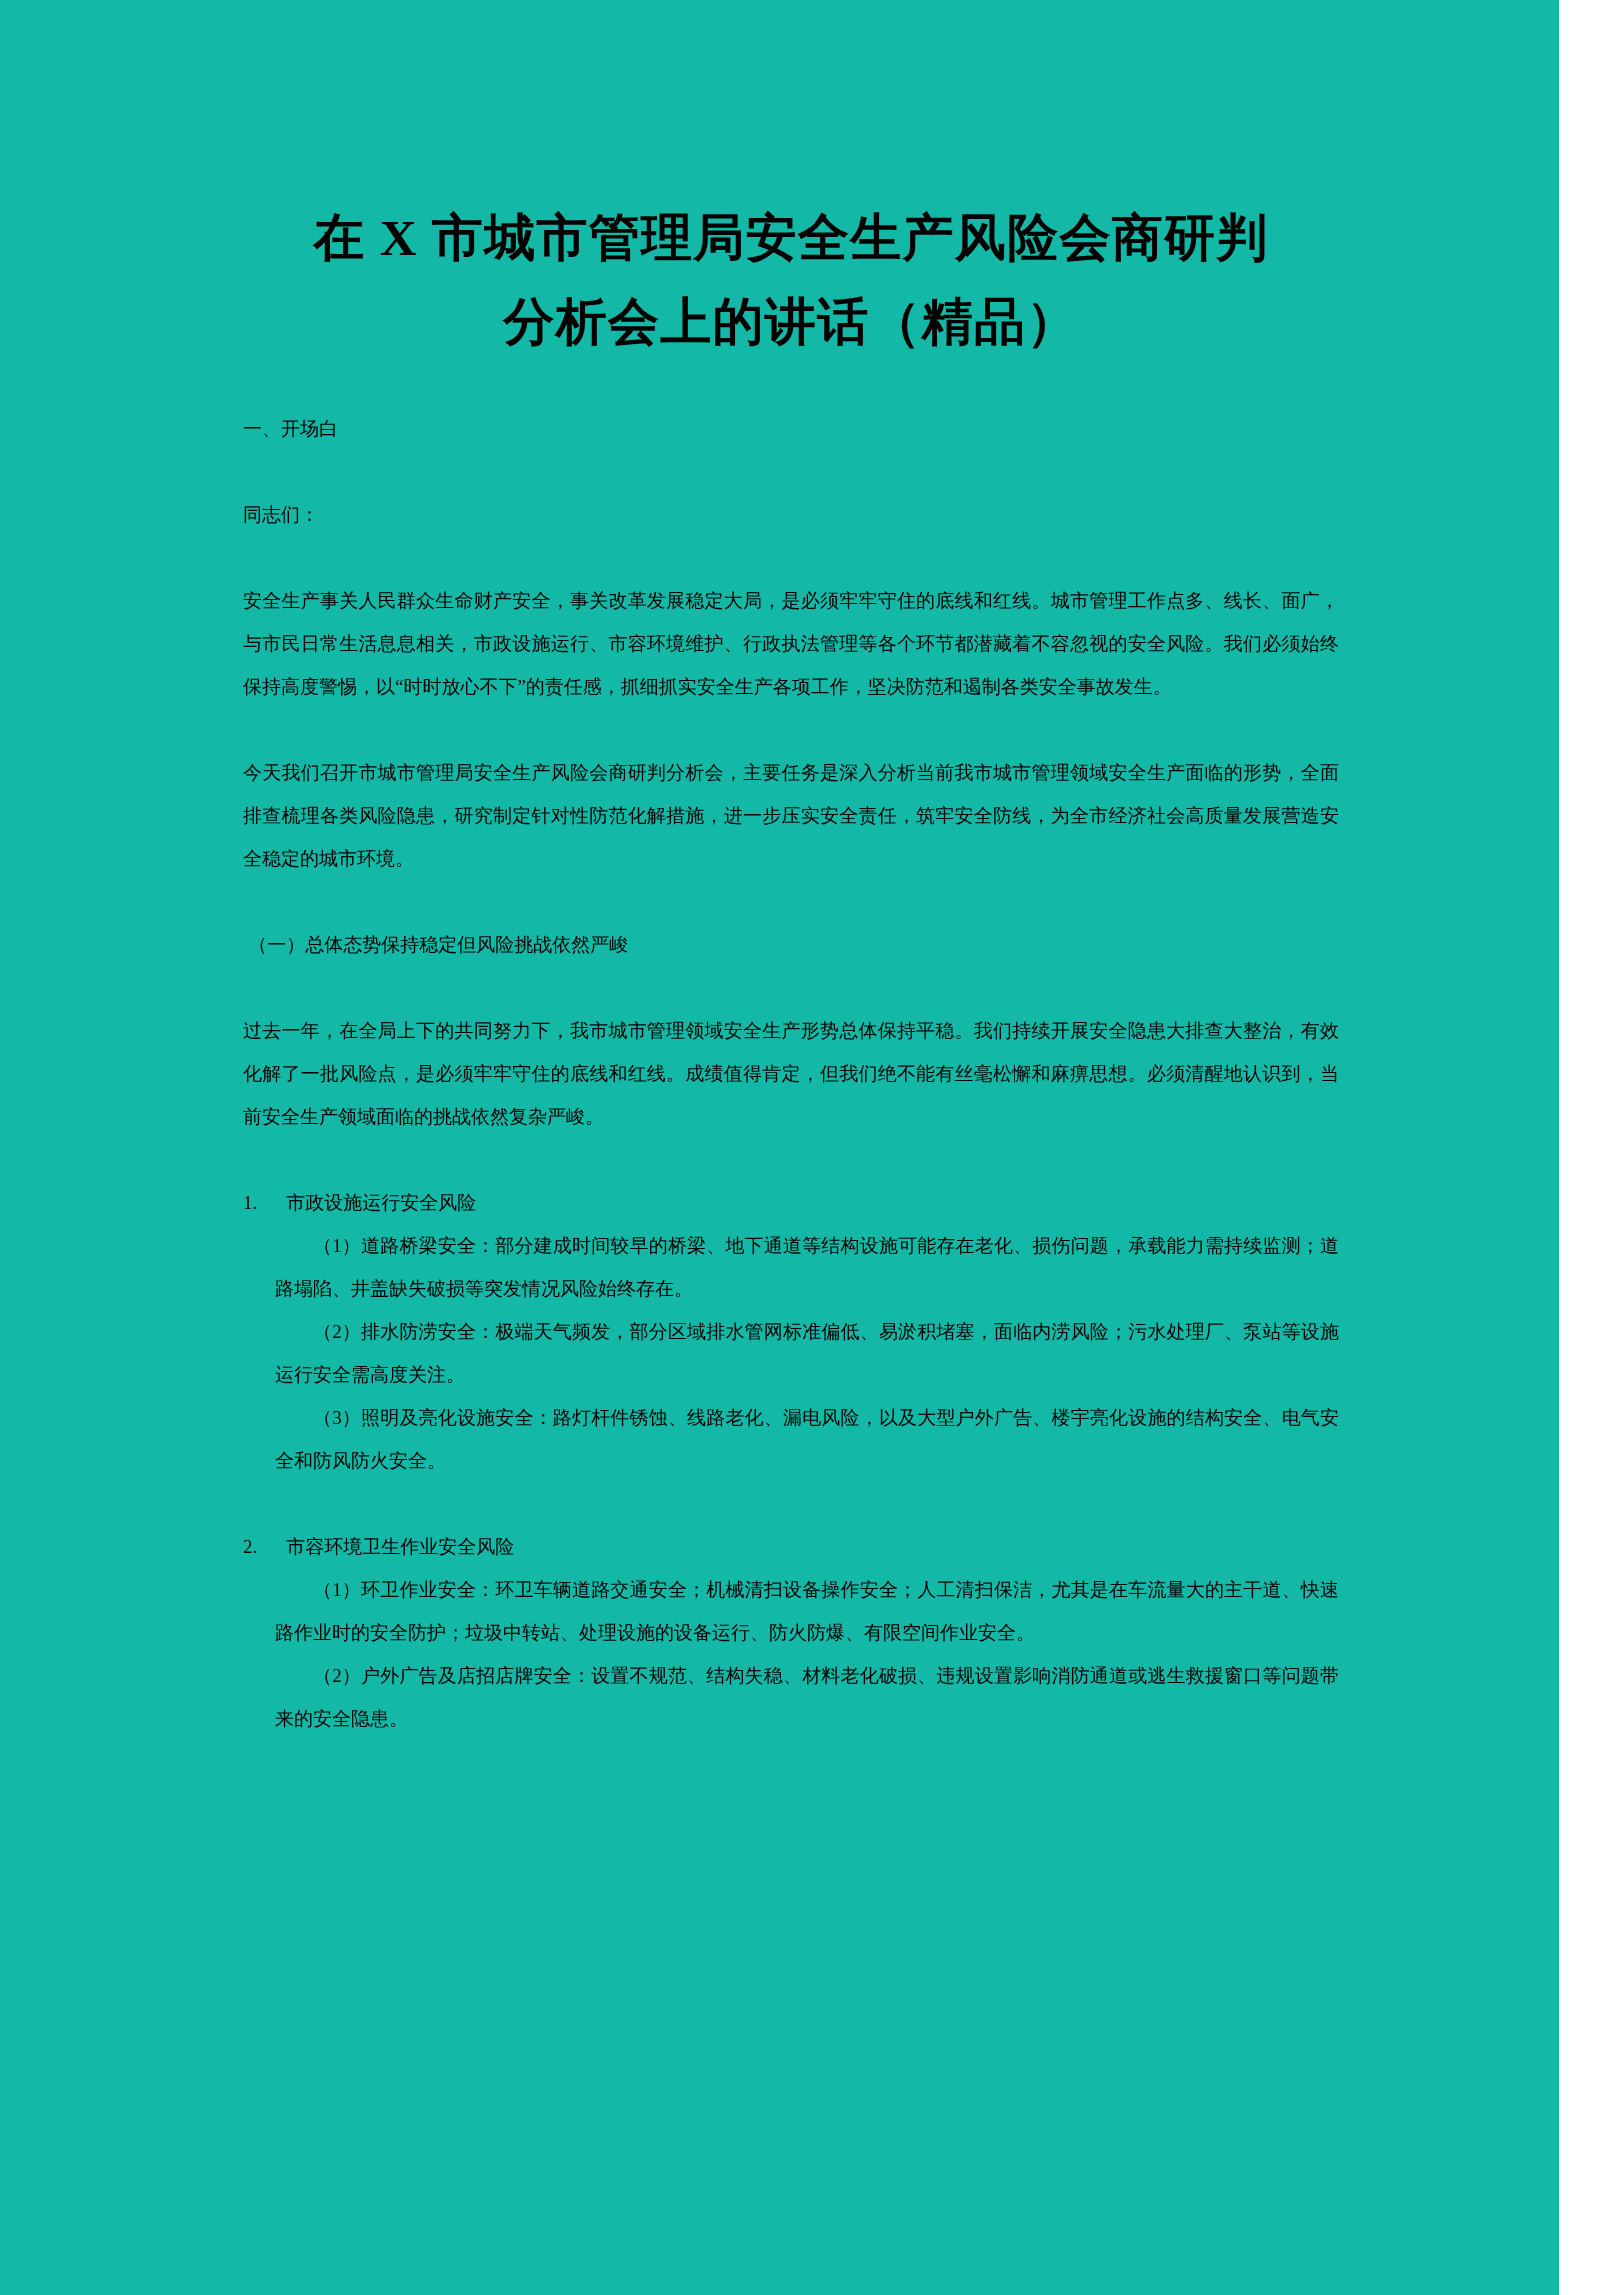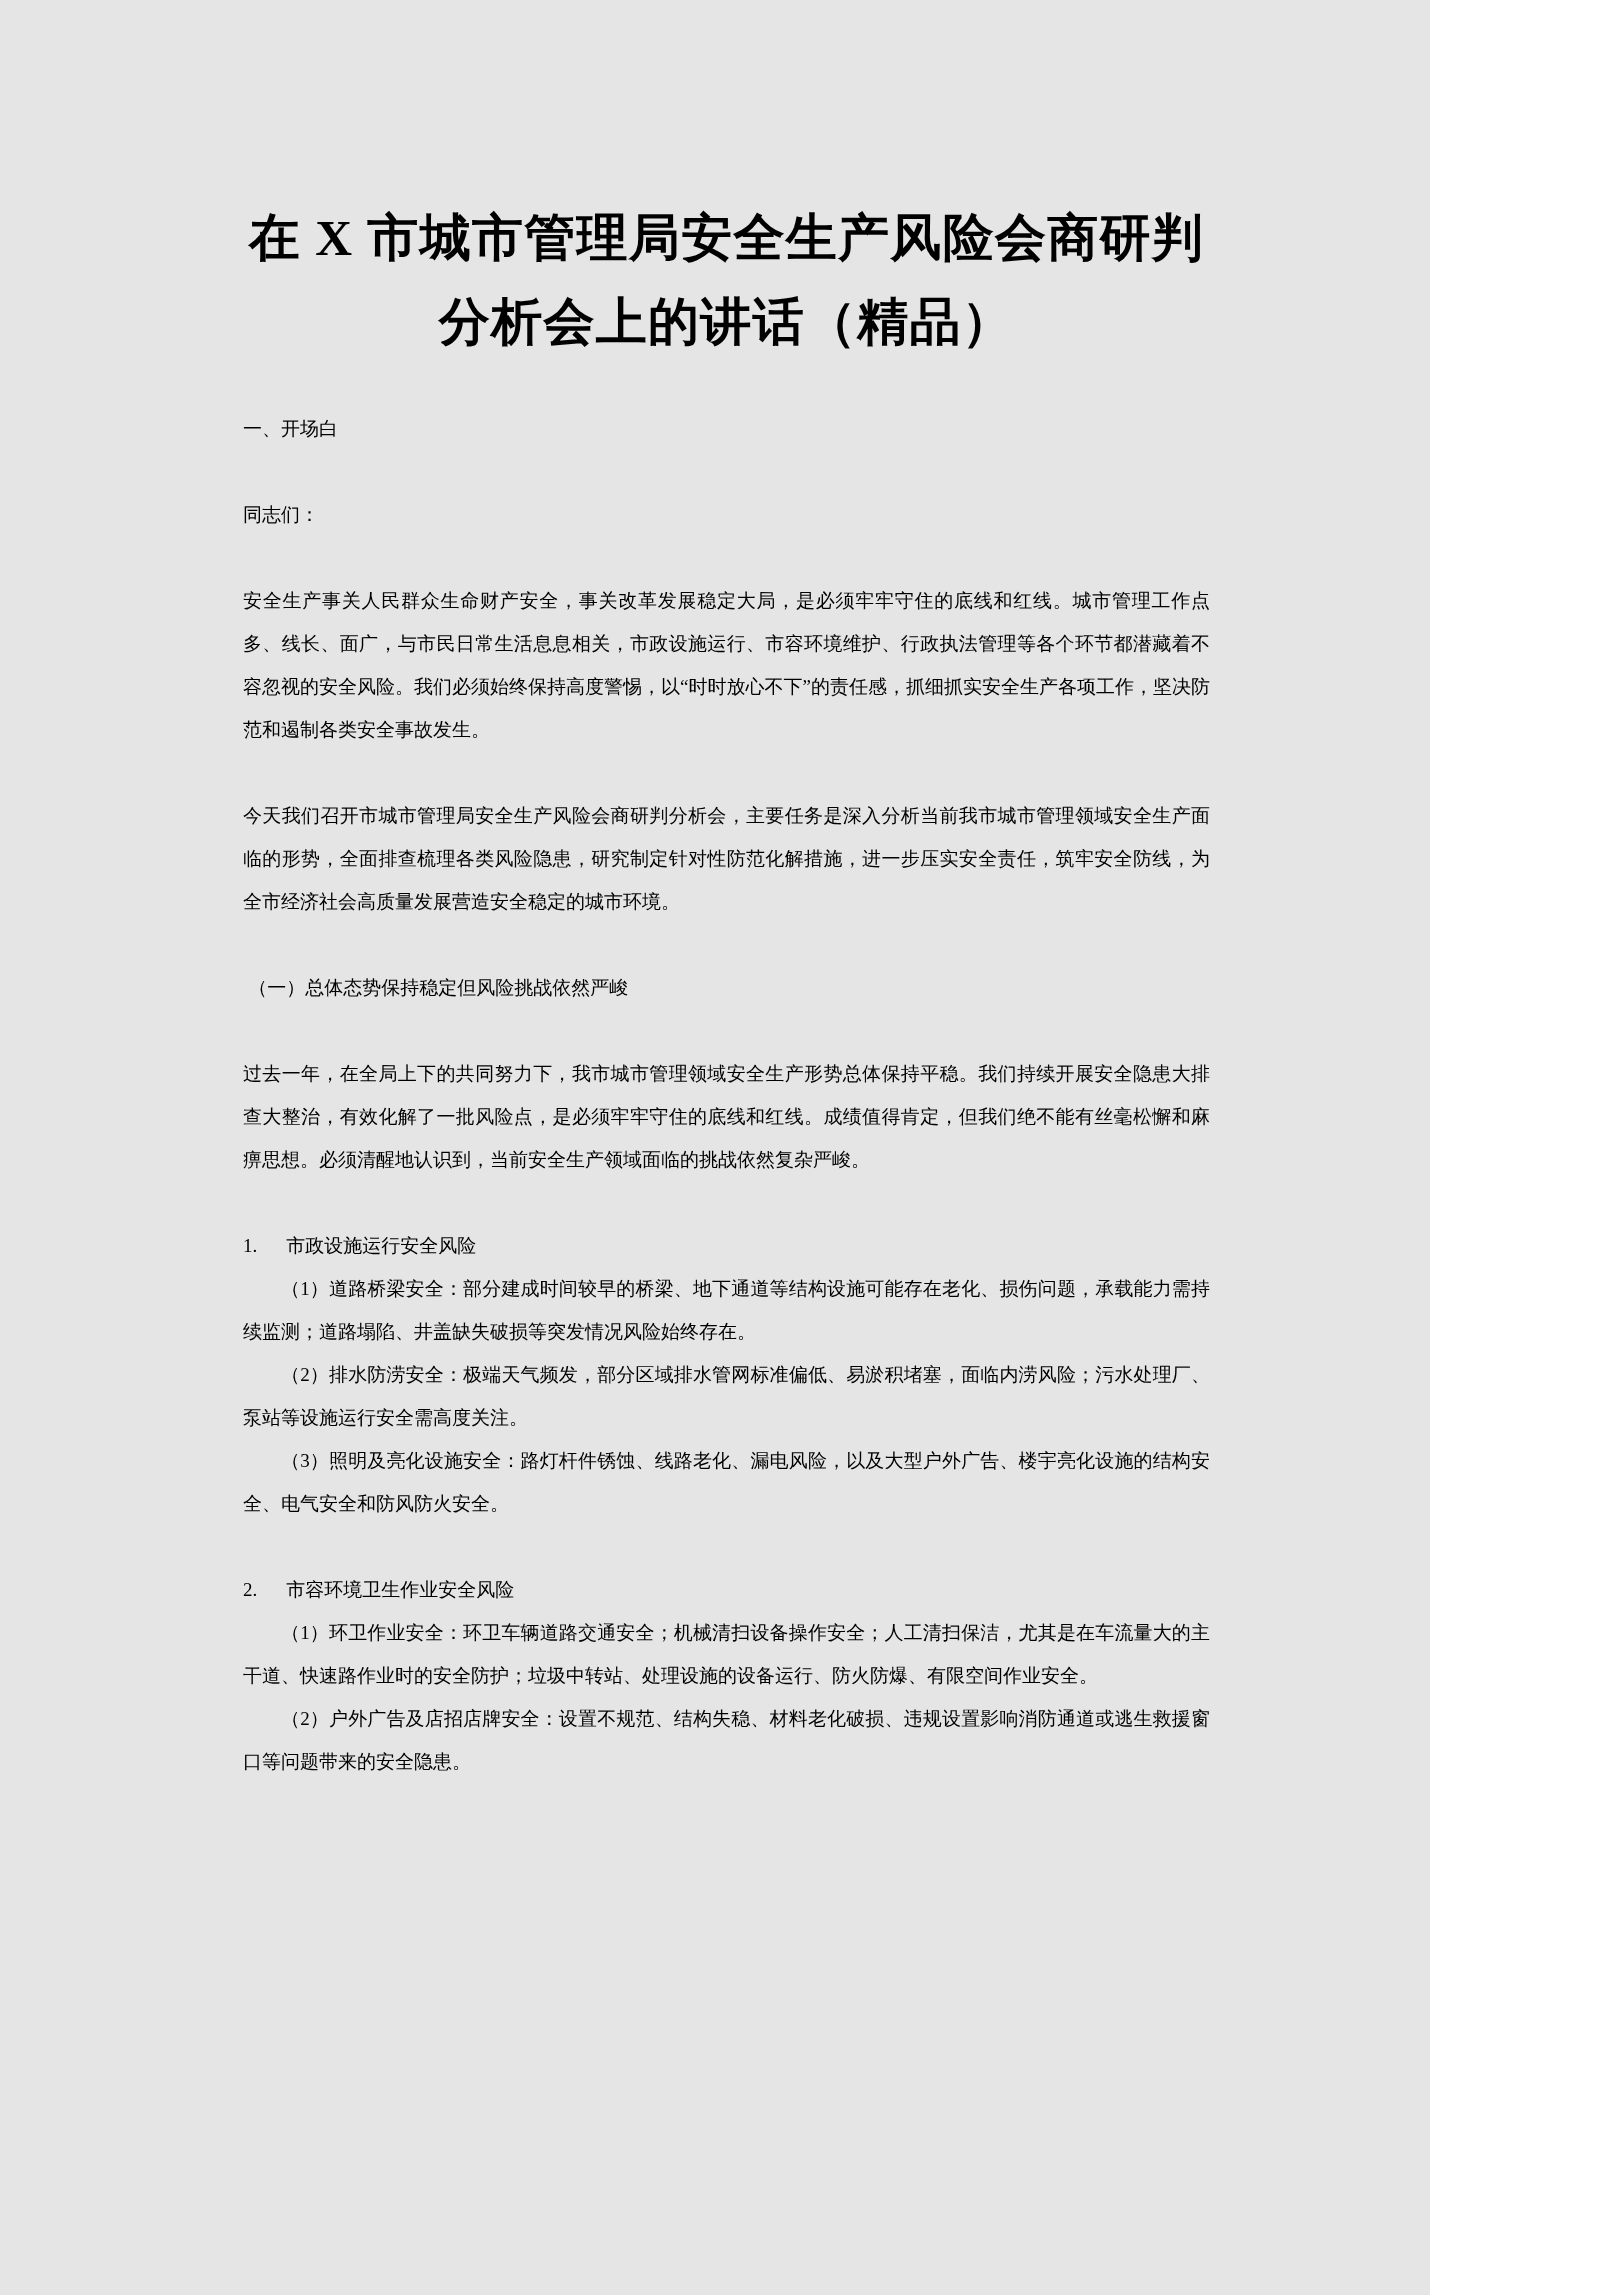--- a/index.html
+++ b/index.html
@@ -9,44 +9,44 @@
   }
   body {
     width: 1623px;
     height: 2295px;
     overflow: hidden;
     color: #000000;
     font-family: "Liberation Serif", "DejaVu Serif", serif;
   }
   .page {
     box-sizing: border-box;
-    width: 1430px;
+    width: 1559px;
     height: 2295px;
     padding: 196px 220px 65px 243px;
-    background: #e5e5e5;
+    background: #14b8a6;
   }
   .doc-title {
     font-size: 51px;
     font-weight: bold;
     line-height: 84px;
     text-align: center;
     margin: 0 0 43px 0;
     letter-spacing: 1.3px;
   }
   .doc-title .title-line { display: block; }
   .block {
     font-size: 19px;
     line-height: 43px;
     margin: 43px 0 0 0;
     text-align: justify;
   }
   .heading, .subheading, .list-item { text-align: left; }
   .subheading { padding-left: 5.2px; }
   .block.tight { margin-top: 0; }
-  .sub-item { text-indent: 2em; }
+  .sub-item { text-indent: 2em; margin-left: 32px; }
   .list-number {
     display: inline-block;
     margin-right: 29px;
     font-style: normal;
   }
 </style>
 </head>
 <body>
 
 <div class="page">

